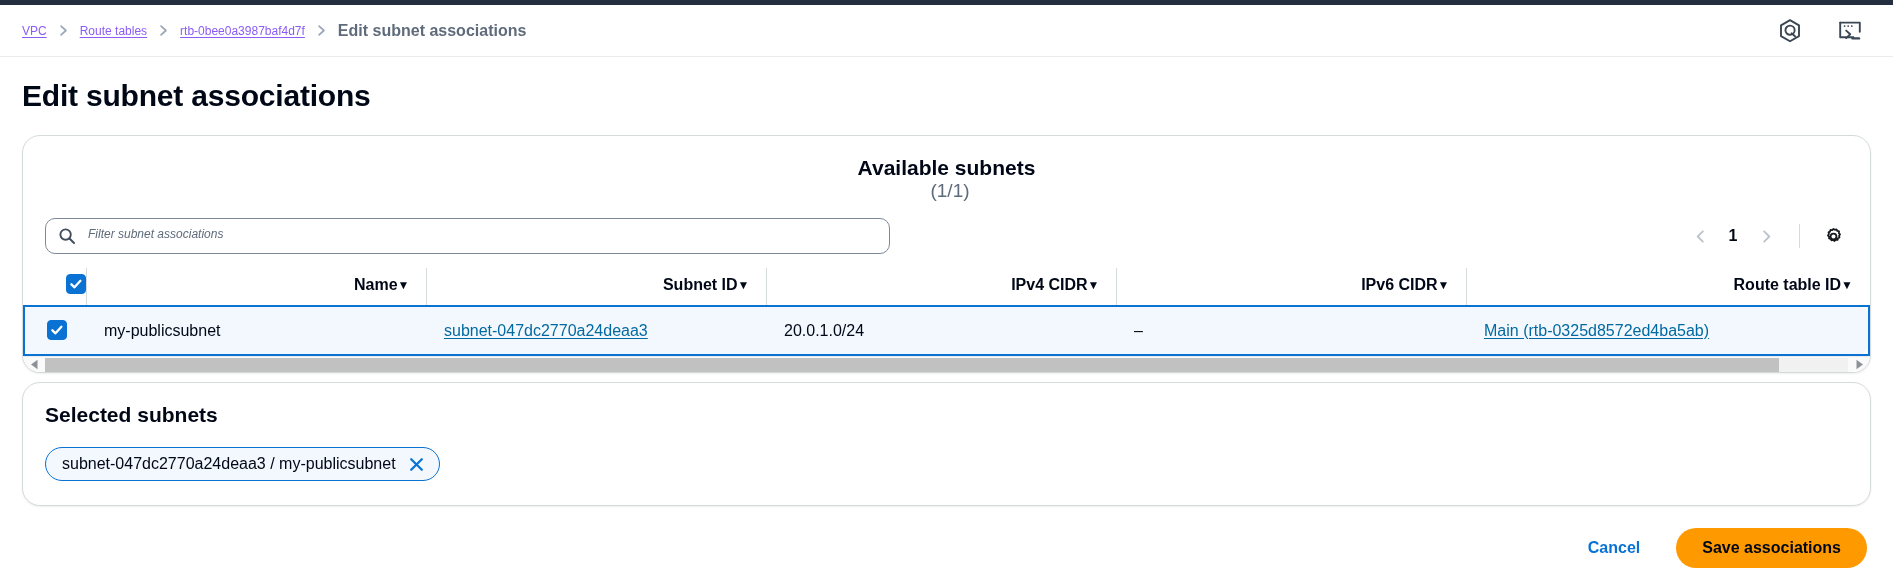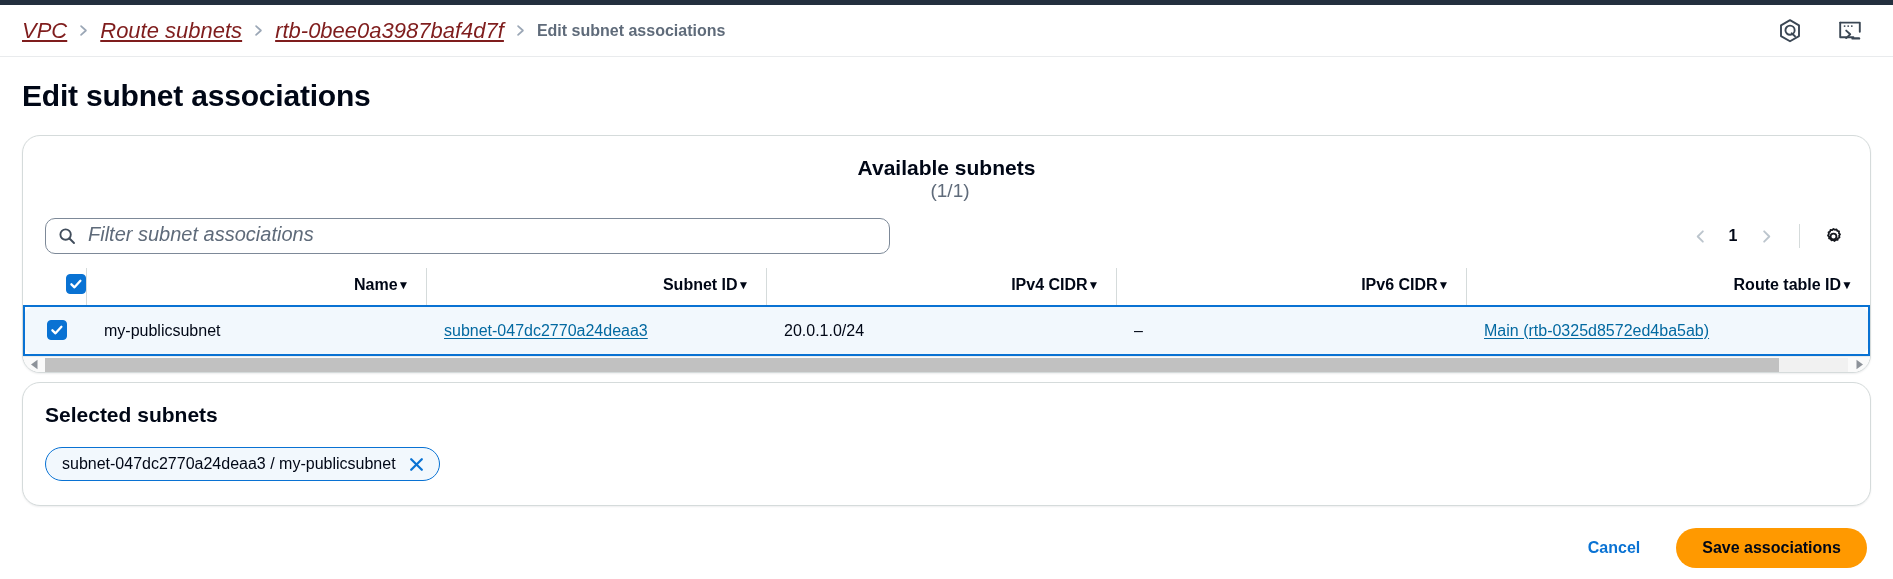--- a/index.html
+++ b/index.html
@@ -17,22 +17,22 @@
   .topstrip { height: 5px; background: #232f3e; width: 100%; }
   .crumbbar {
     height: 52px;
     display: flex; align-items: center;
     padding: 0 22px 0 22px;
     border-bottom: 1px solid #e9ebed;
     background: #ffffff;
   }
   .crumbs { display: flex; align-items: center; gap: 10px; flex: 1; }
   .crumb-link {
-    color: #7f1d1d; font-size: 22px; text-decoration: underline;
-    text-underline-offset: 2px; cursor: pointer; white-space: nowrap; font-style: italic;
+    color: #8b5cf6; font-size: 12px; text-decoration: underline;
+    text-underline-offset: 2px; cursor: pointer; white-space: nowrap;
   }
   .crumb-current { color: #5f6b7a; font-size: 16px; font-weight: 700; white-space: nowrap; }
   .crumb-sep { color: #9ba7b6; font-size: 15px; line-height: 1; }
   .crumb-sep svg { display: block; }
   .top-icons { display: flex; align-items: center; gap: 34px; padding-right: 8px; }
   .top-icon { width: 26px; height: 26px; cursor: pointer; color: #3b4754; }
   .top-icon svg { display: block; }
 
   
   .page-header { padding: 22px 22px 0 22px; }
@@ -62,21 +62,21 @@
     padding: 12px 22px 14px 22px;
     gap: 14px;
   }
   .search-wrap {
     position: relative; width: 845px; height: 36px;
   }
   .search-input {
     width: 100%; height: 36px;
     border: 1px solid #7d8998; border-radius: 10px;
     padding: 0 12px 4px 42px;
-    font-size: 20px; font-family: "Liberation Sans", sans-serif;
+    font-size: 12px; font-family: "Liberation Sans", sans-serif;
     color: #16191f; background: #ffffff; outline: none;
   }
   .search-input::placeholder { color: #5f6b7a; font-style: italic; }
   .search-icon {
     position: absolute; left: 13px; top: 50%; transform: translateY(-50%);
     width: 18px; height: 18px; color: #414d5c; pointer-events: none;
   }
   .toolbar-right { margin-left: auto; display: flex; align-items: center; gap: 6px; }
   .pager { display: flex; align-items: center; gap: 8px; }
   .pg-arrow { width: 30px; height: 30px; display: flex; align-items: center; justify-content: center; color: #bcc5cd; cursor: default; }
@@ -179,21 +179,21 @@
   <div class="topstrip"></div>
 
   <div class="crumbbar">
     <div class="crumbs">
       <span class="crumb-link">VPC</span>
       <span class="crumb-sep">
         <svg width="13" height="13" viewBox="0 0 16 16" fill="none" stroke="currentColor" stroke-width="2.1" stroke-linecap="round" stroke-linejoin="round">
             <polyline points="5,2.5 11,8 5,13.5"></polyline>
           </svg>
       </span>
-      <span class="crumb-link">Route subnets</span>
+      <span class="crumb-link">Route tables</span>
       <span class="crumb-sep">
         <svg width="13" height="13" viewBox="0 0 16 16" fill="none" stroke="currentColor" stroke-width="2.1" stroke-linecap="round" stroke-linejoin="round">
             <polyline points="5,2.5 11,8 5,13.5"></polyline>
           </svg>
       </span>
       <span class="crumb-link">rtb-0bee0a3987baf4d7f</span>
       <span class="crumb-sep">
         <svg width="13" height="13" viewBox="0 0 16 16" fill="none" stroke="currentColor" stroke-width="2.1" stroke-linecap="round" stroke-linejoin="round">
             <polyline points="5,2.5 11,8 5,13.5"></polyline>
           </svg>

